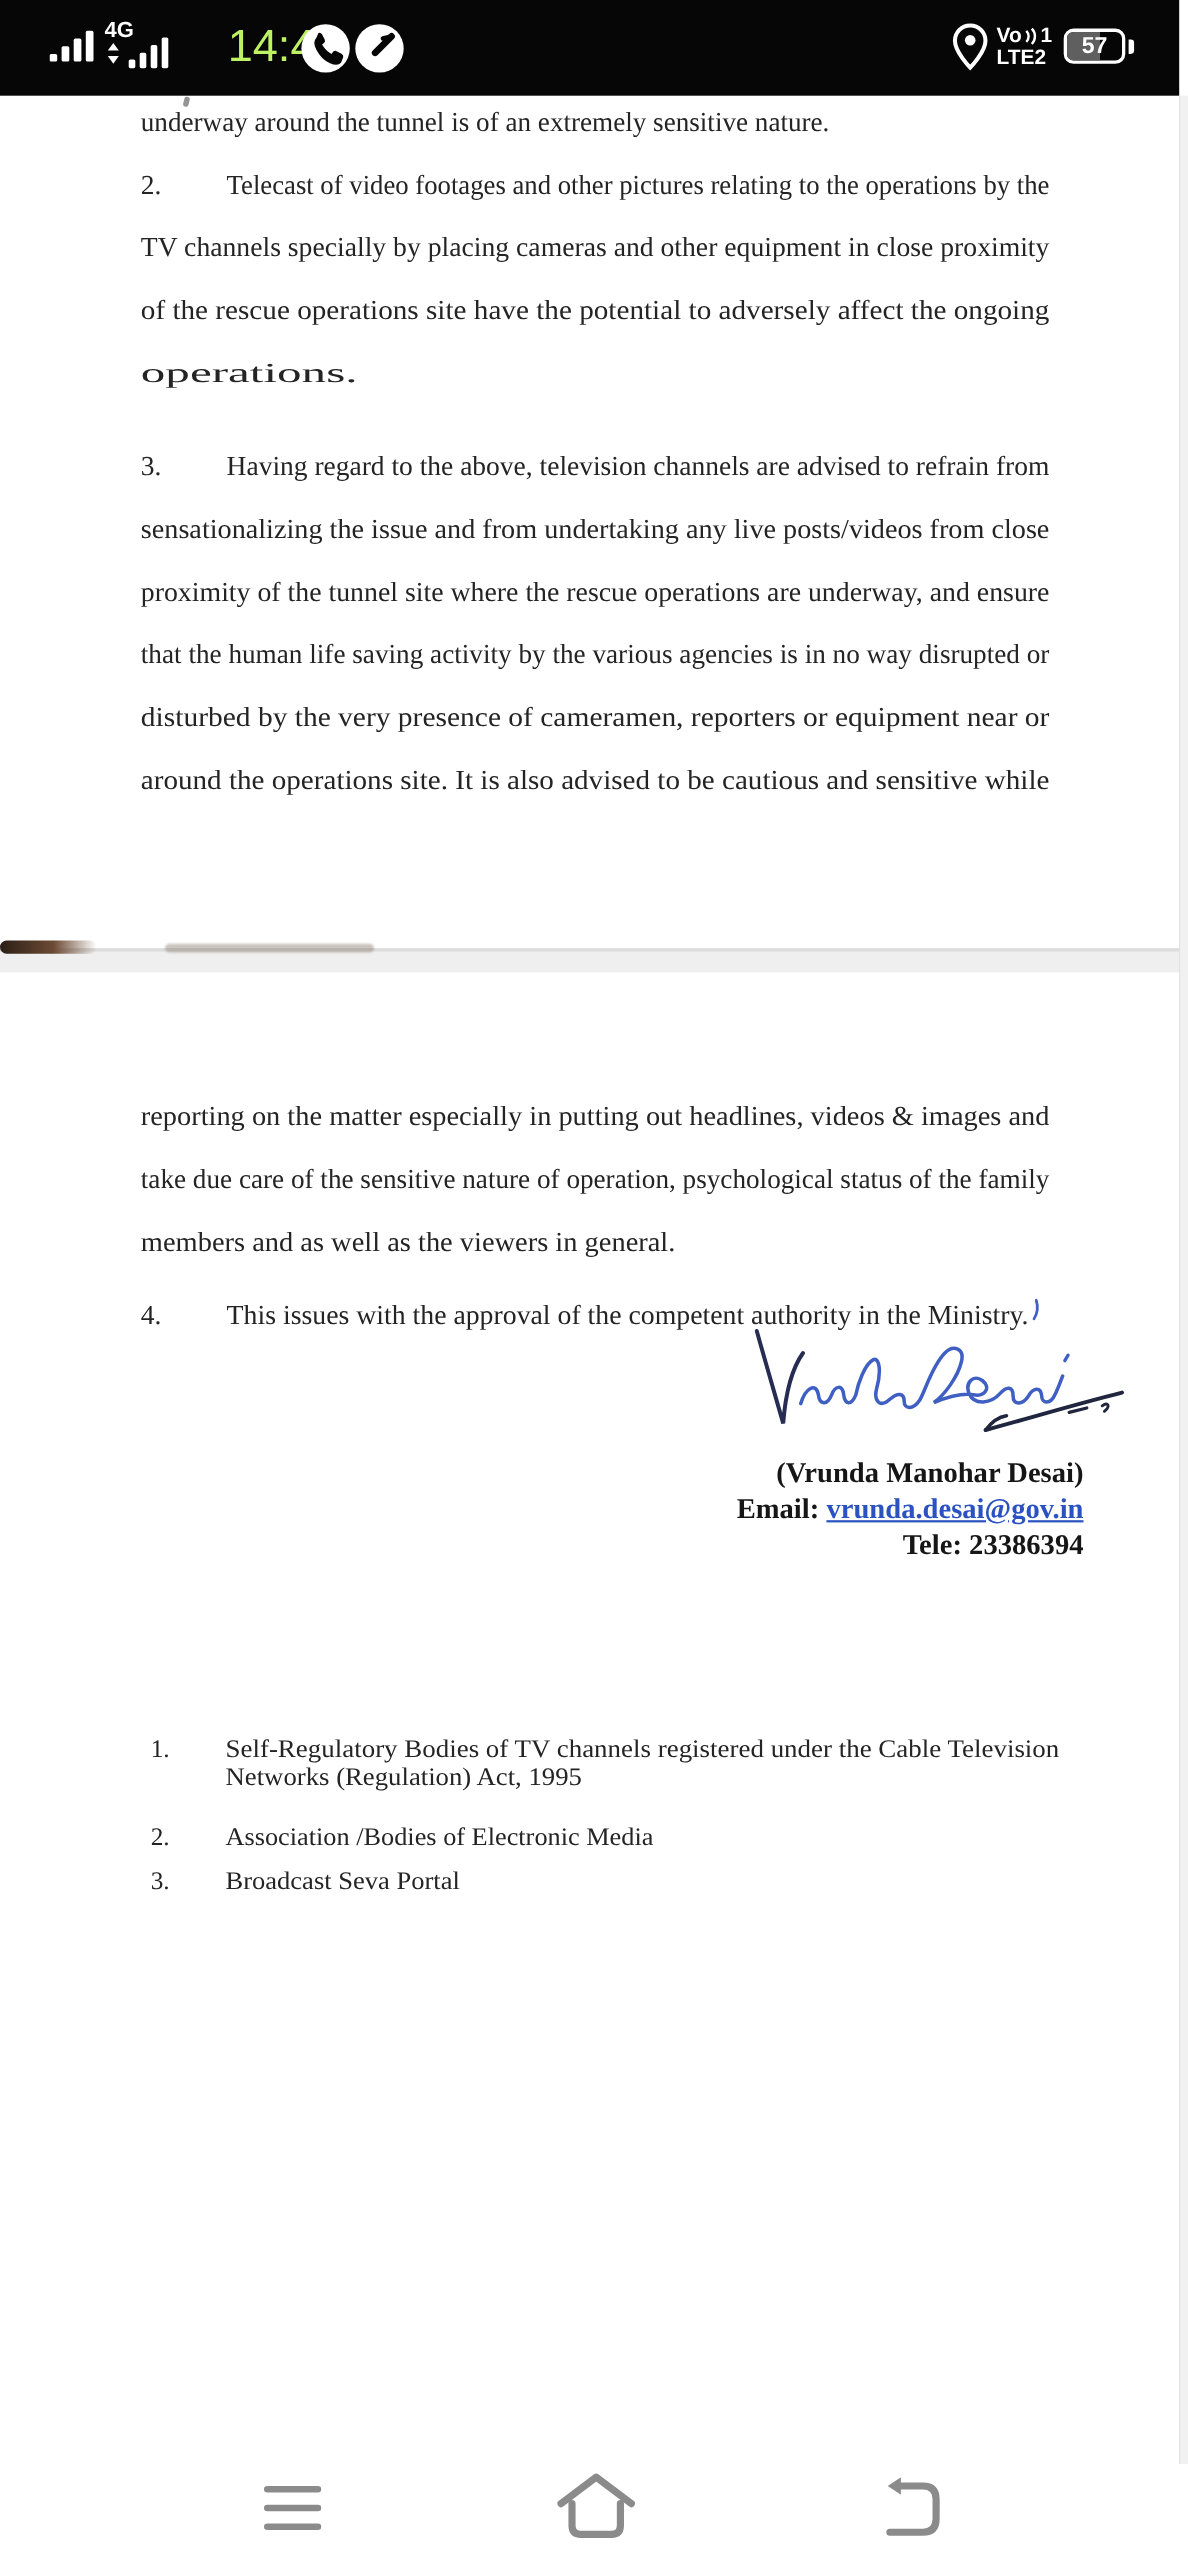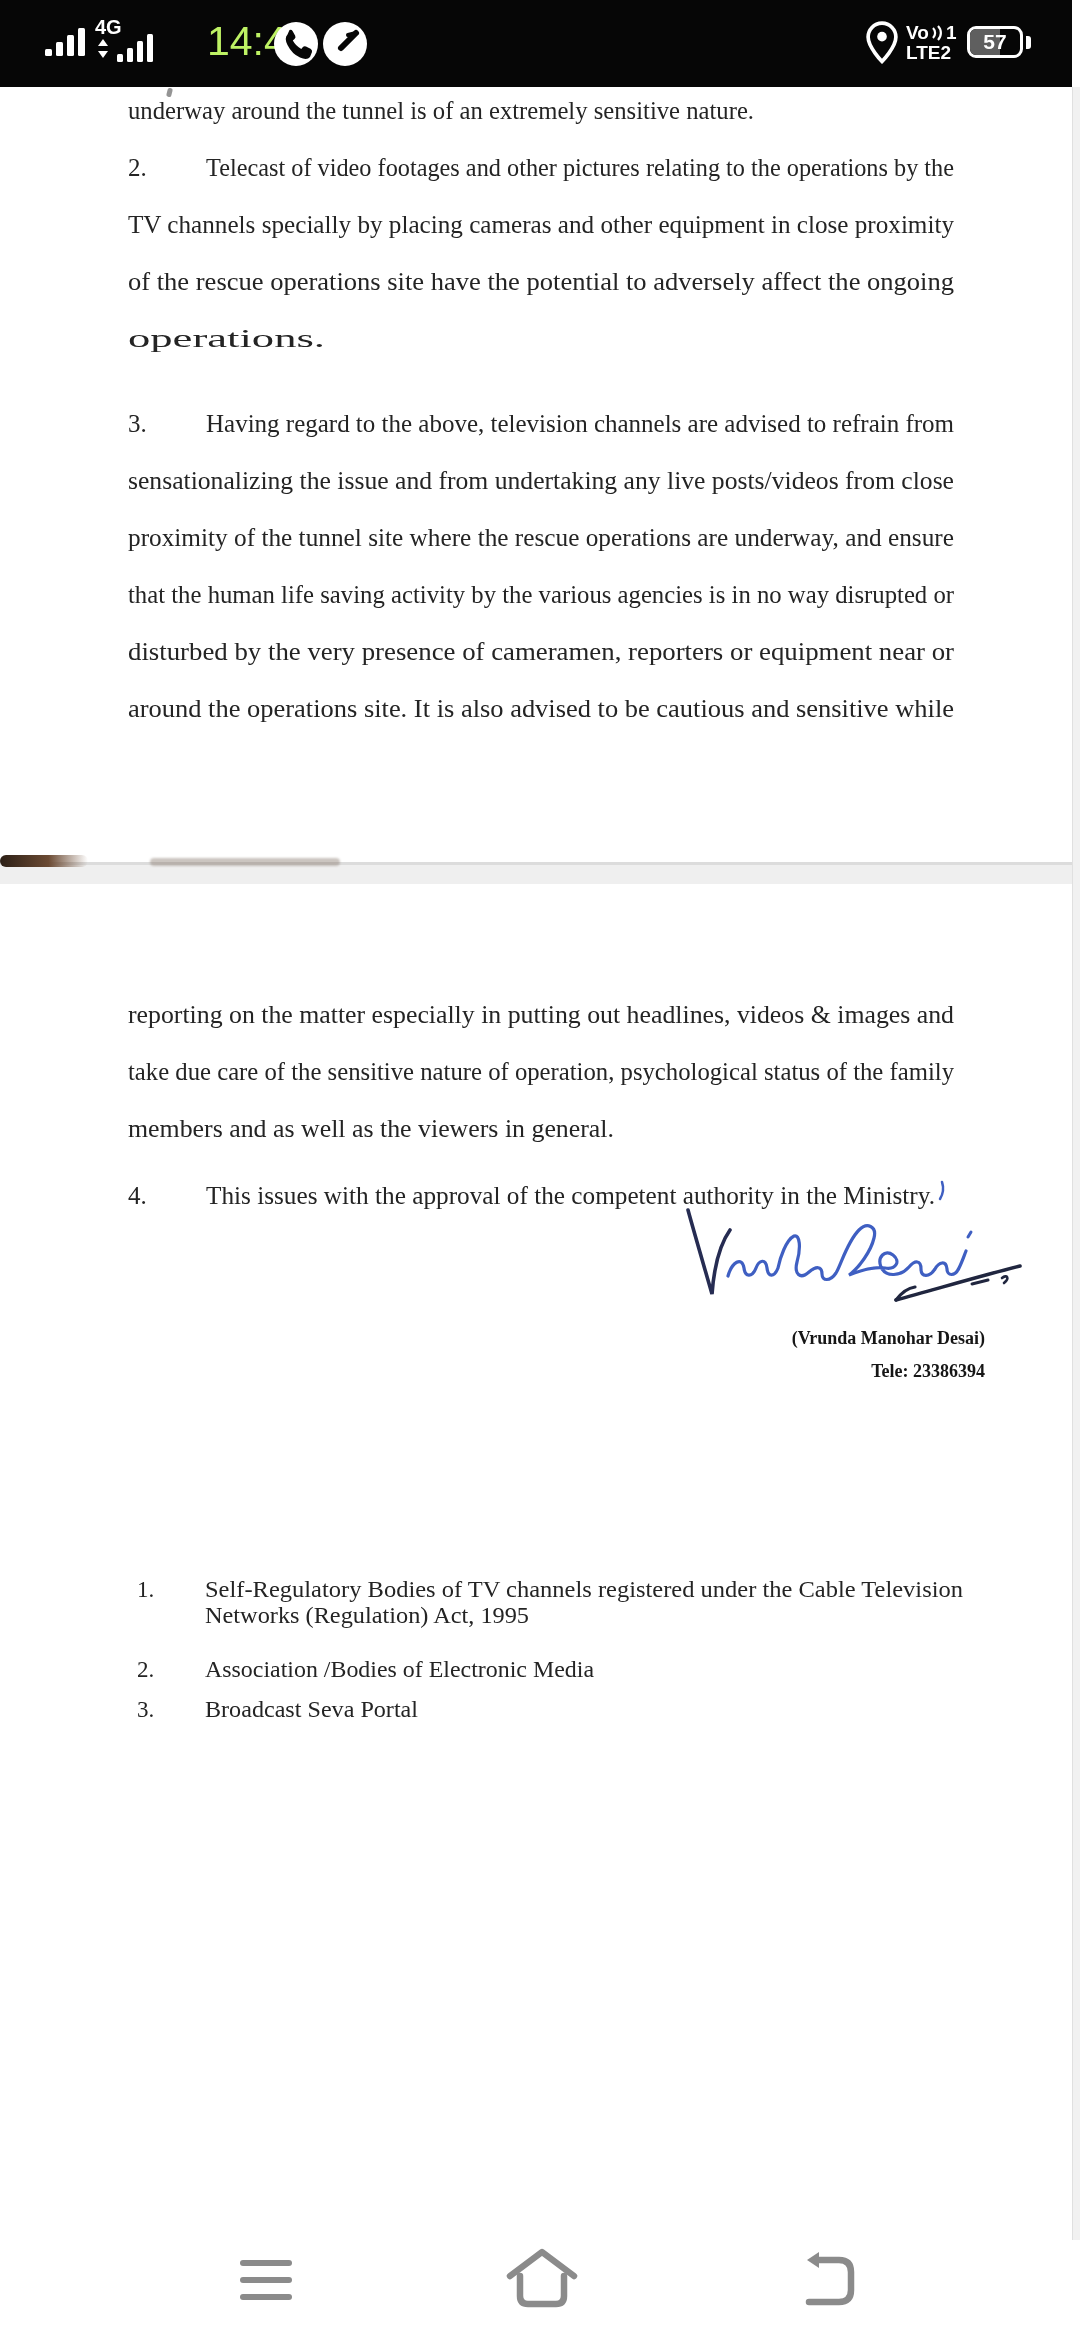--- a/index.html
+++ b/index.html
@@ -40,21 +40,21 @@
   .mt28{margin-top:28px;}
   .mt10{margin-top:10px;}
   .mt26{margin-top:26px;}
   .mt28b{margin-top:28px;}
   .mt14{margin-top:14px;}
 
   .copyblock{position:absolute;left:137px;top:1552px;width:828px;}
   .copyhead{font-size:24px;line-height:30px;color:#242424;}
 
   .signatory{position:absolute;right:95px;top:1322px;text-align:right;color:#161616;
-             font-weight:700;font-size:18px;line-height:33px;}
+             font-weight:700;font-size:26px;line-height:33px;}
   .signatory a{color:#2a52c0;text-decoration:underline;font-weight:700;}
 
   .signature{position:absolute;left:650px;top:1180px;width:400px;height:135px;}
 
   
   .navbar{position:absolute;left:0;top:2240px;width:1080px;height:100px;background:#ffffff;}
   .navbtn{position:absolute;background:transparent;border:none;padding:0;cursor:pointer;}
 </style>
 </head>
 <body>
@@ -181,20 +181,21 @@
            C312 82 314 76 316 71" fill="none" stroke="#3f5fc2" stroke-width="3.2" stroke-linecap="round"></path>
   <path d="M318 57 l3 -5" fill="none" stroke="#3f5fc2" stroke-width="3" stroke-linecap="round"></path>
   <path d="M246 120 C290 108 330 96 370 86" fill="none" stroke="#20263f" stroke-width="3.6" stroke-linecap="round"></path>
   <path d="M246 120 C252 112 258 108 265 107" fill="none" stroke="#20263f" stroke-width="3.2" stroke-linecap="round"></path>
   <path d="M322 104 L338 100" fill="none" stroke="#20263f" stroke-width="3" stroke-linecap="round"></path>
   <path d="M352 98 C357 94 360 98 354 103" fill="none" stroke="#20263f" stroke-width="2.6" stroke-linecap="round"></path>
 </svg>
 
 <div class="signatory">
   <div>(Vrunda Manohar Desai)</div>
+  <div><span>Email: </span><a href="#">vrunda.desai@gov.in</a></div>
   <div>Tele: 23386394</div>
 </div>
 
 <div class="copyblock">
   <svg class="cl mt26">
     <text y="19">1.</text>
     <text x="68" y="19" textLength="758" lengthAdjust="spacingAndGlyphs">Self-Regulatory Bodies of TV channels registered under the Cable Television</text>
   </svg>
   <svg class="cl">
     <text x="68" y="19" textLength="324" lengthAdjust="spacingAndGlyphs">Networks (Regulation) Act, 1995</text>

